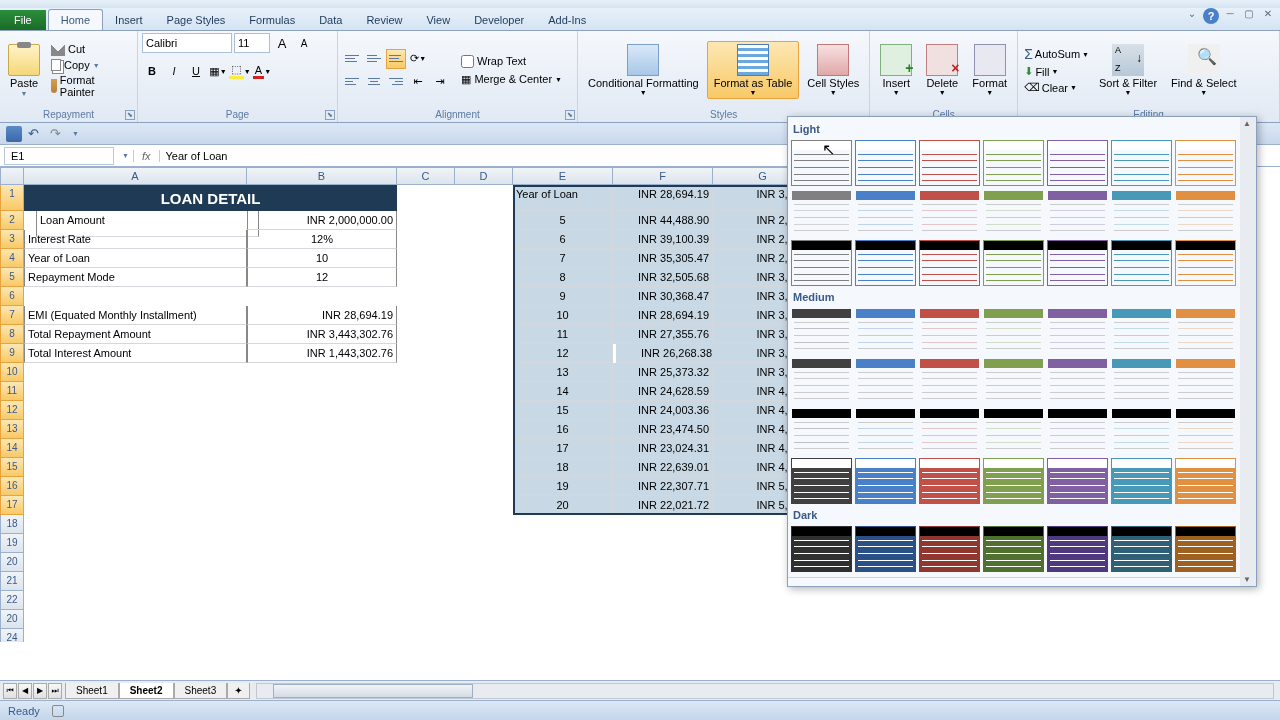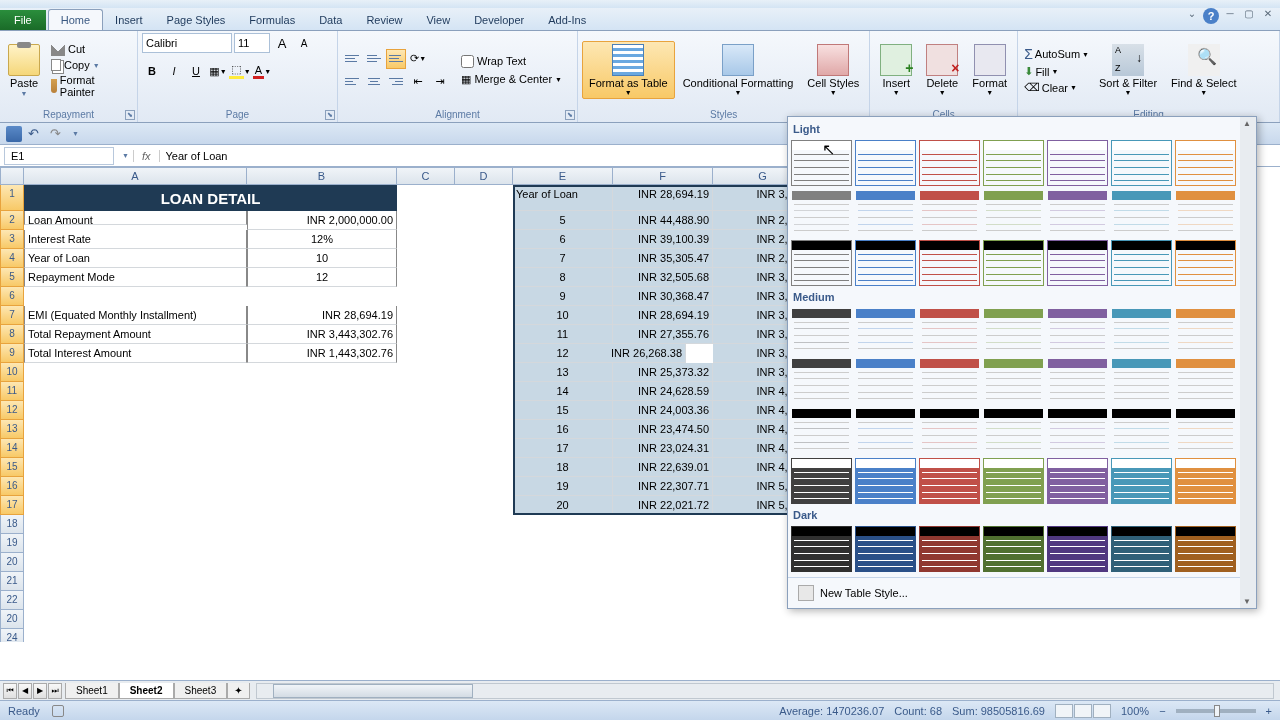--- a/index.html
+++ b/index.html
@@ -254,28 +254,28 @@
         <div class="small-btn">▦ <span>Merge &amp; Center</span><span style="font-size:7px">▼</span></div>
       </div>
     </div>
     <div class="group-label">Alignment</div>
     <div class="dialog-launcher">⬊</div>
   </div>
 
 
   <div class="group">
     <div class="group-body">
+      <div class="big-btn">
+          <div class="big-ic cf-ic"></div>
+          <span>Conditional Formatting</span>
+          <span style="font-size:7px">▼</span>
+        </div>
       <div class="big-btn active">
           <div class="big-ic fat-ic"></div>
           <span>Format as Table</span>
-          <span style="font-size:7px">▼</span>
-        </div>
-      <div class="big-btn">
-          <div class="big-ic cf-ic"></div>
-          <span>Conditional Formatting</span>
           <span style="font-size:7px">▼</span>
         </div>
       <div class="big-btn">
           <div class="big-ic cs-ic"></div>
           <span>Cell Styles</span>
           <span style="font-size:7px">▼</span>
         </div>
     </div>
     <div class="group-label">Styles</div>
   </div>
@@ -387,21 +387,21 @@
       <div class="row-h">18</div>
       <div class="row-h">19</div>
       <div class="row-h">20</div>
       <div class="row-h">21</div>
       <div class="row-h">22</div>
       <div class="row-h">20</div>
       <div class="row-h">24</div>
     </div>
   <div class="cells" id="cells">
       <div class="cell loan-title" style="left: 0px; top: 0px; width: 373px; height: 26px;">LOAN DETAIL</div>
-      <div class="cell loan-cell-l" style="left: 0px; top: 26px; width: 223px; height: 14px;">Loan Amount</div>
+      <div class="cell loan-cell-l" style="left: 12px; top: 26px; width: 223px; height: 26px;">Loan Amount</div>
       <div class="cell loan-cell-r" style="left: 223px; top: 26px; width: 150px; height: 19px;">INR         2,000,000.00</div>
       <div class="cell loan-cell-l" style="left: 0px; top: 45px; width: 223px; height: 19px;">Interest Rate</div>
       <div class="cell loan-cell-r" style="left: 223px; top: 45px; width: 150px; height: 19px; text-align: center;">12%</div>
       <div class="cell loan-cell-l" style="left: 0px; top: 64px; width: 223px; height: 19px;">Year of Loan</div>
       <div class="cell loan-cell-r" style="left: 223px; top: 64px; width: 150px; height: 19px; text-align: center;">10</div>
       <div class="cell loan-cell-l" style="left: 0px; top: 83px; width: 223px; height: 19px;">Repayment Mode</div>
       <div class="cell loan-cell-r" style="left: 223px; top: 83px; width: 150px; height: 19px; text-align: center;">12</div>
       <div class="cell loan-cell-l" style="left: 0px; top: 121px; width: 223px; height: 19px;">EMI (Equated Monthly Installment)</div>
       <div class="cell loan-cell-r" style="left: 223px; top: 121px; width: 150px; height: 19px;">INR         28,694.19</div>
       <div class="cell loan-cell-l" style="left: 0px; top: 140px; width: 223px; height: 19px;">Total Repayment Amount</div>
@@ -426,21 +426,21 @@
       <div class="cell sel-range center" style="left: 489px; top: 102px; width: 100px; height: 19px;">9</div>
       <div class="cell sel-range right" style="left: 589px; top: 102px; width: 100px; height: 19px;">INR  30,368.47</div>
       <div class="cell sel-range right" style="left: 689px; top: 102px; width: 100px; height: 19px;">INR  3,279,</div>
       <div class="cell sel-range center" style="left: 489px; top: 121px; width: 100px; height: 19px;">10</div>
       <div class="cell sel-range right" style="left: 589px; top: 121px; width: 100px; height: 19px;">INR  28,694.19</div>
       <div class="cell sel-range right" style="left: 689px; top: 121px; width: 100px; height: 19px;">INR  3,443,</div>
       <div class="cell sel-range center" style="left: 489px; top: 140px; width: 100px; height: 19px;">11</div>
       <div class="cell sel-range right" style="left: 589px; top: 140px; width: 100px; height: 19px;">INR  27,355.76</div>
       <div class="cell sel-range right" style="left: 689px; top: 140px; width: 100px; height: 19px;">INR  3,610,</div>
       <div class="cell sel-range center" style="left: 489px; top: 159px; width: 100px; height: 19px;">12</div>
-      <div class="cell sel-range right" style="left: 562px; top: 159px; width: 100px; height: 19px;">INR  26,268.38</div>
+      <div class="cell sel-range right" style="left: 592px; top: 159px; width: 100px; height: 19px;">INR  26,268.38</div>
       <div class="cell sel-range right" style="left: 689px; top: 159px; width: 100px; height: 19px;">INR  3,782,</div>
       <div class="cell sel-range center" style="left: 489px; top: 178px; width: 100px; height: 19px;">13</div>
       <div class="cell sel-range right" style="left: 589px; top: 178px; width: 100px; height: 19px;">INR  25,373.32</div>
       <div class="cell sel-range right" style="left: 689px; top: 178px; width: 100px; height: 19px;">INR  3,958,</div>
       <div class="cell sel-range center" style="left: 489px; top: 197px; width: 100px; height: 19px;">14</div>
       <div class="cell sel-range right" style="left: 589px; top: 197px; width: 100px; height: 19px;">INR  24,628.59</div>
       <div class="cell sel-range right" style="left: 689px; top: 197px; width: 100px; height: 19px;">INR  4,137,</div>
       <div class="cell sel-range center" style="left: 489px; top: 216px; width: 100px; height: 19px;">15</div>
       <div class="cell sel-range right" style="left: 589px; top: 216px; width: 100px; height: 19px;">INR  24,003.36</div>
       <div class="cell sel-range right" style="left: 689px; top: 216px; width: 100px; height: 19px;">INR  4,320,</div>
@@ -1039,24 +1039,20 @@
             <div class="sw-line" style="background: rgb(255, 255, 255);"></div>
             <div class="sw-line" style="background: rgb(255, 255, 255);"></div>
             <div class="sw-line" style="background: rgb(255, 255, 255);"></div>
             <div class="sw-line" style="background: rgb(255, 255, 255);"></div>
             <div class="sw-line" style="background: rgb(255, 255, 255);"></div>
           </div>
         </div>
       </div>
     </div>
   <div class="gal-menu">
-    <div class="gal-menu-item">
-        <div class="gal-menu-ic"></div>
-        <span>New Table Style...</span>
-      </div>
   </div>
   <div class="gallery-scroll"></div>
 </div>
 
 <div class="cursor-img">↖</div>
 
 <div class="tabs-bar">
   <div class="nav-btns">
     <div class="nav-btn">⏮</div>
     <div class="nav-btn">◀</div>
@@ -1072,29 +1068,13 @@
   <div class="hscroll">
       <div class="hscroll-thumb"></div>
     </div>
 </div>
 
 <div class="status-bar">
   <div style="display:flex;gap:12px">
     <span>Ready</span>
     <span style="width:12px;height:12px;border:1px solid #888;border-radius:2px"></span>
   </div>
-  <div class="status-right">
-    <span>Average: 1470236.07</span>
-    <span>Count: 68</span>
-    <span>Sum: 98505816.69</span>
-    <div class="view-btns">
-      <div class="view-btn"></div>
-      <div class="view-btn"></div>
-      <div class="view-btn"></div>
-    </div>
-    <span>100%</span>
-    <span>−</span>
-    <div class="zoom-slider">
-        <div class="zoom-thumb"></div>
-      </div>
-    <span>+</span>
-  </div>
 </div>
 
 </body></html>

